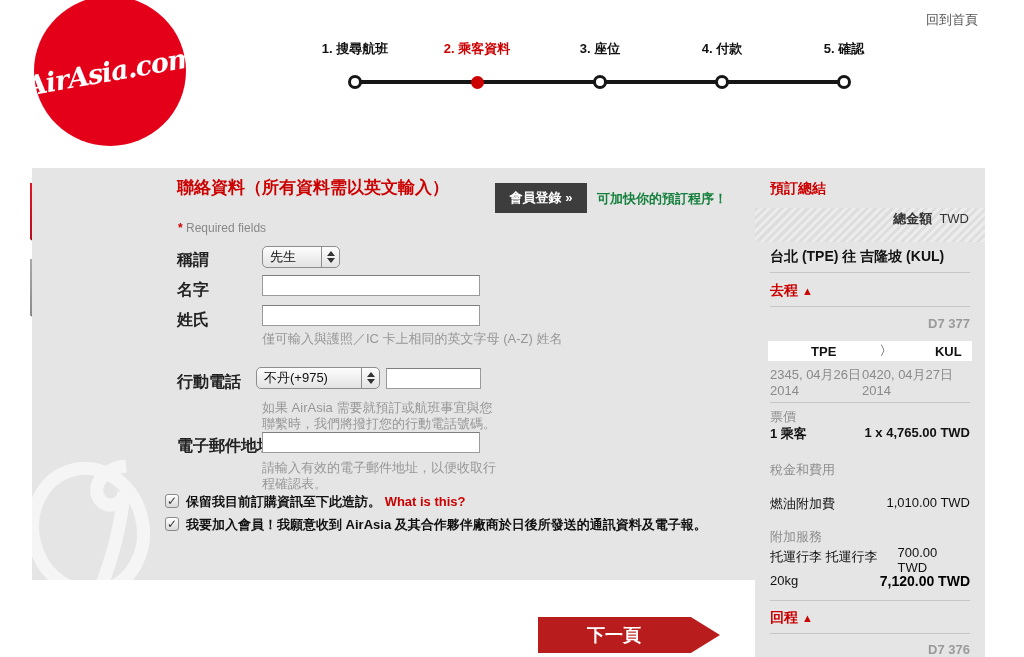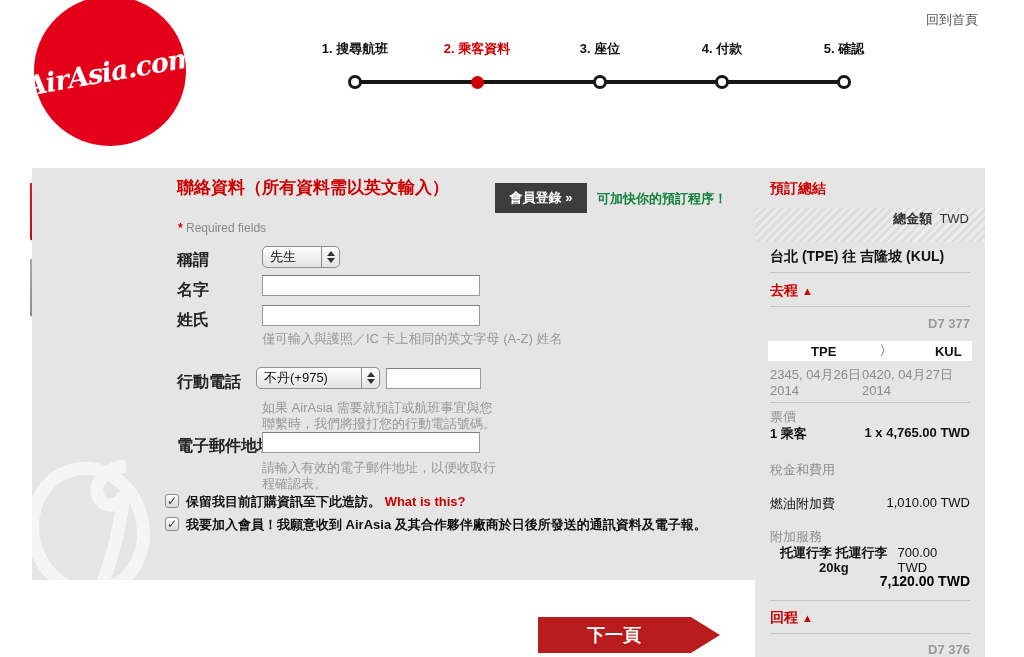--- a/index.html
+++ b/index.html
@@ -92,21 +92,21 @@
   .route-bar span { font-weight:bold; font-size:13px; color:#111;margin-left:32px; }
   .route-cell { flex:1; text-align:center; }
   .route-chev { color:#c9c9c9; font-size:14px; font-weight:normal !important; }
   .dates { left:15px; width:204px; display:flex; color:#8a8a8a; font-size:13px; line-height:16px; }
   .dates .d1 { width:92px; flex:none; }
   .sec-lbl { left:15px; color:#8f8f8f; font-size:13px; }
   .money-row { left:15px; width:200px; display:flex; justify-content:space-between;
                font-size:13px; color:#111; }
   .money-row .nm { font-weight:bold; }
   .money-row.plain .nm { font-weight:normal; }
-  .addon-nm { width:128px; font-weight:bold; line-height:15px;text-align:center; }
+  .addon-nm { width:128px; font-weight:normal; line-height:24px; }
   .sb-subtotal { right:15px; font-weight:bold; font-size:14px; color:#000; }
 </style>
 </head>
 <body>
 
 <div class="abs logo-circle">
   <span class="logo-text">AirAsia.com</span>
 </div>
 
 <div class="abs home-link">回到首頁</div>

